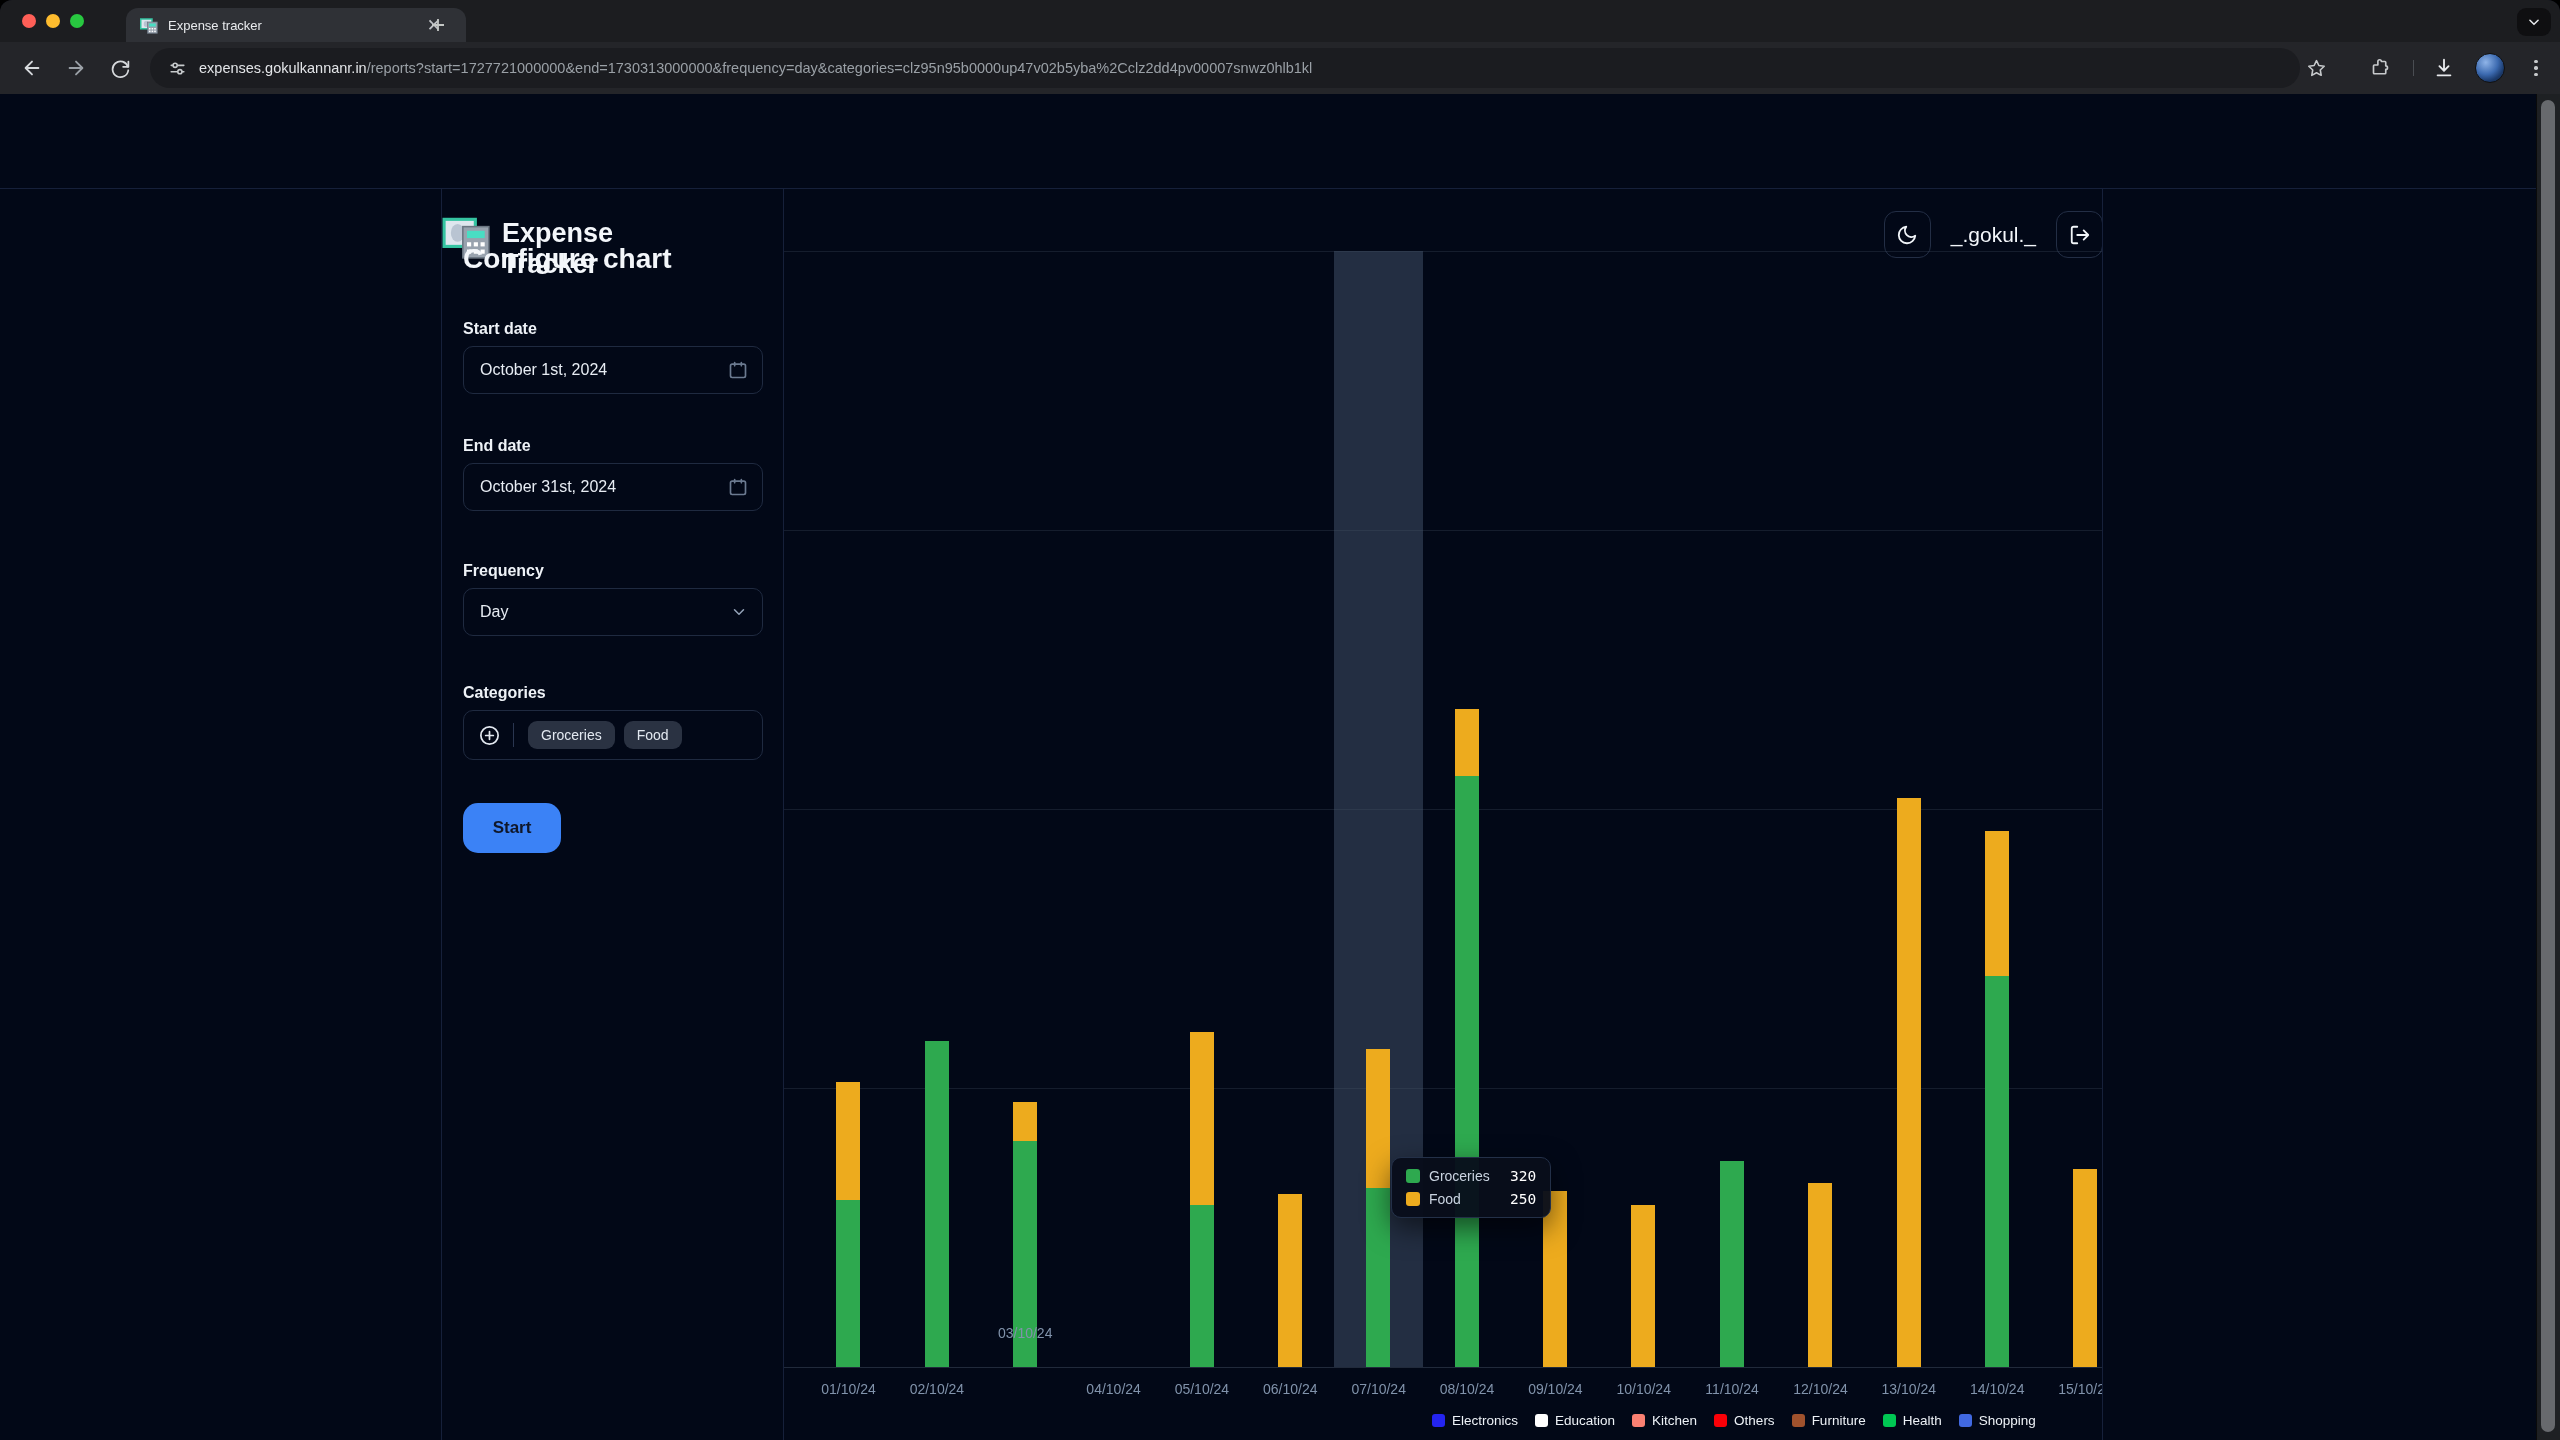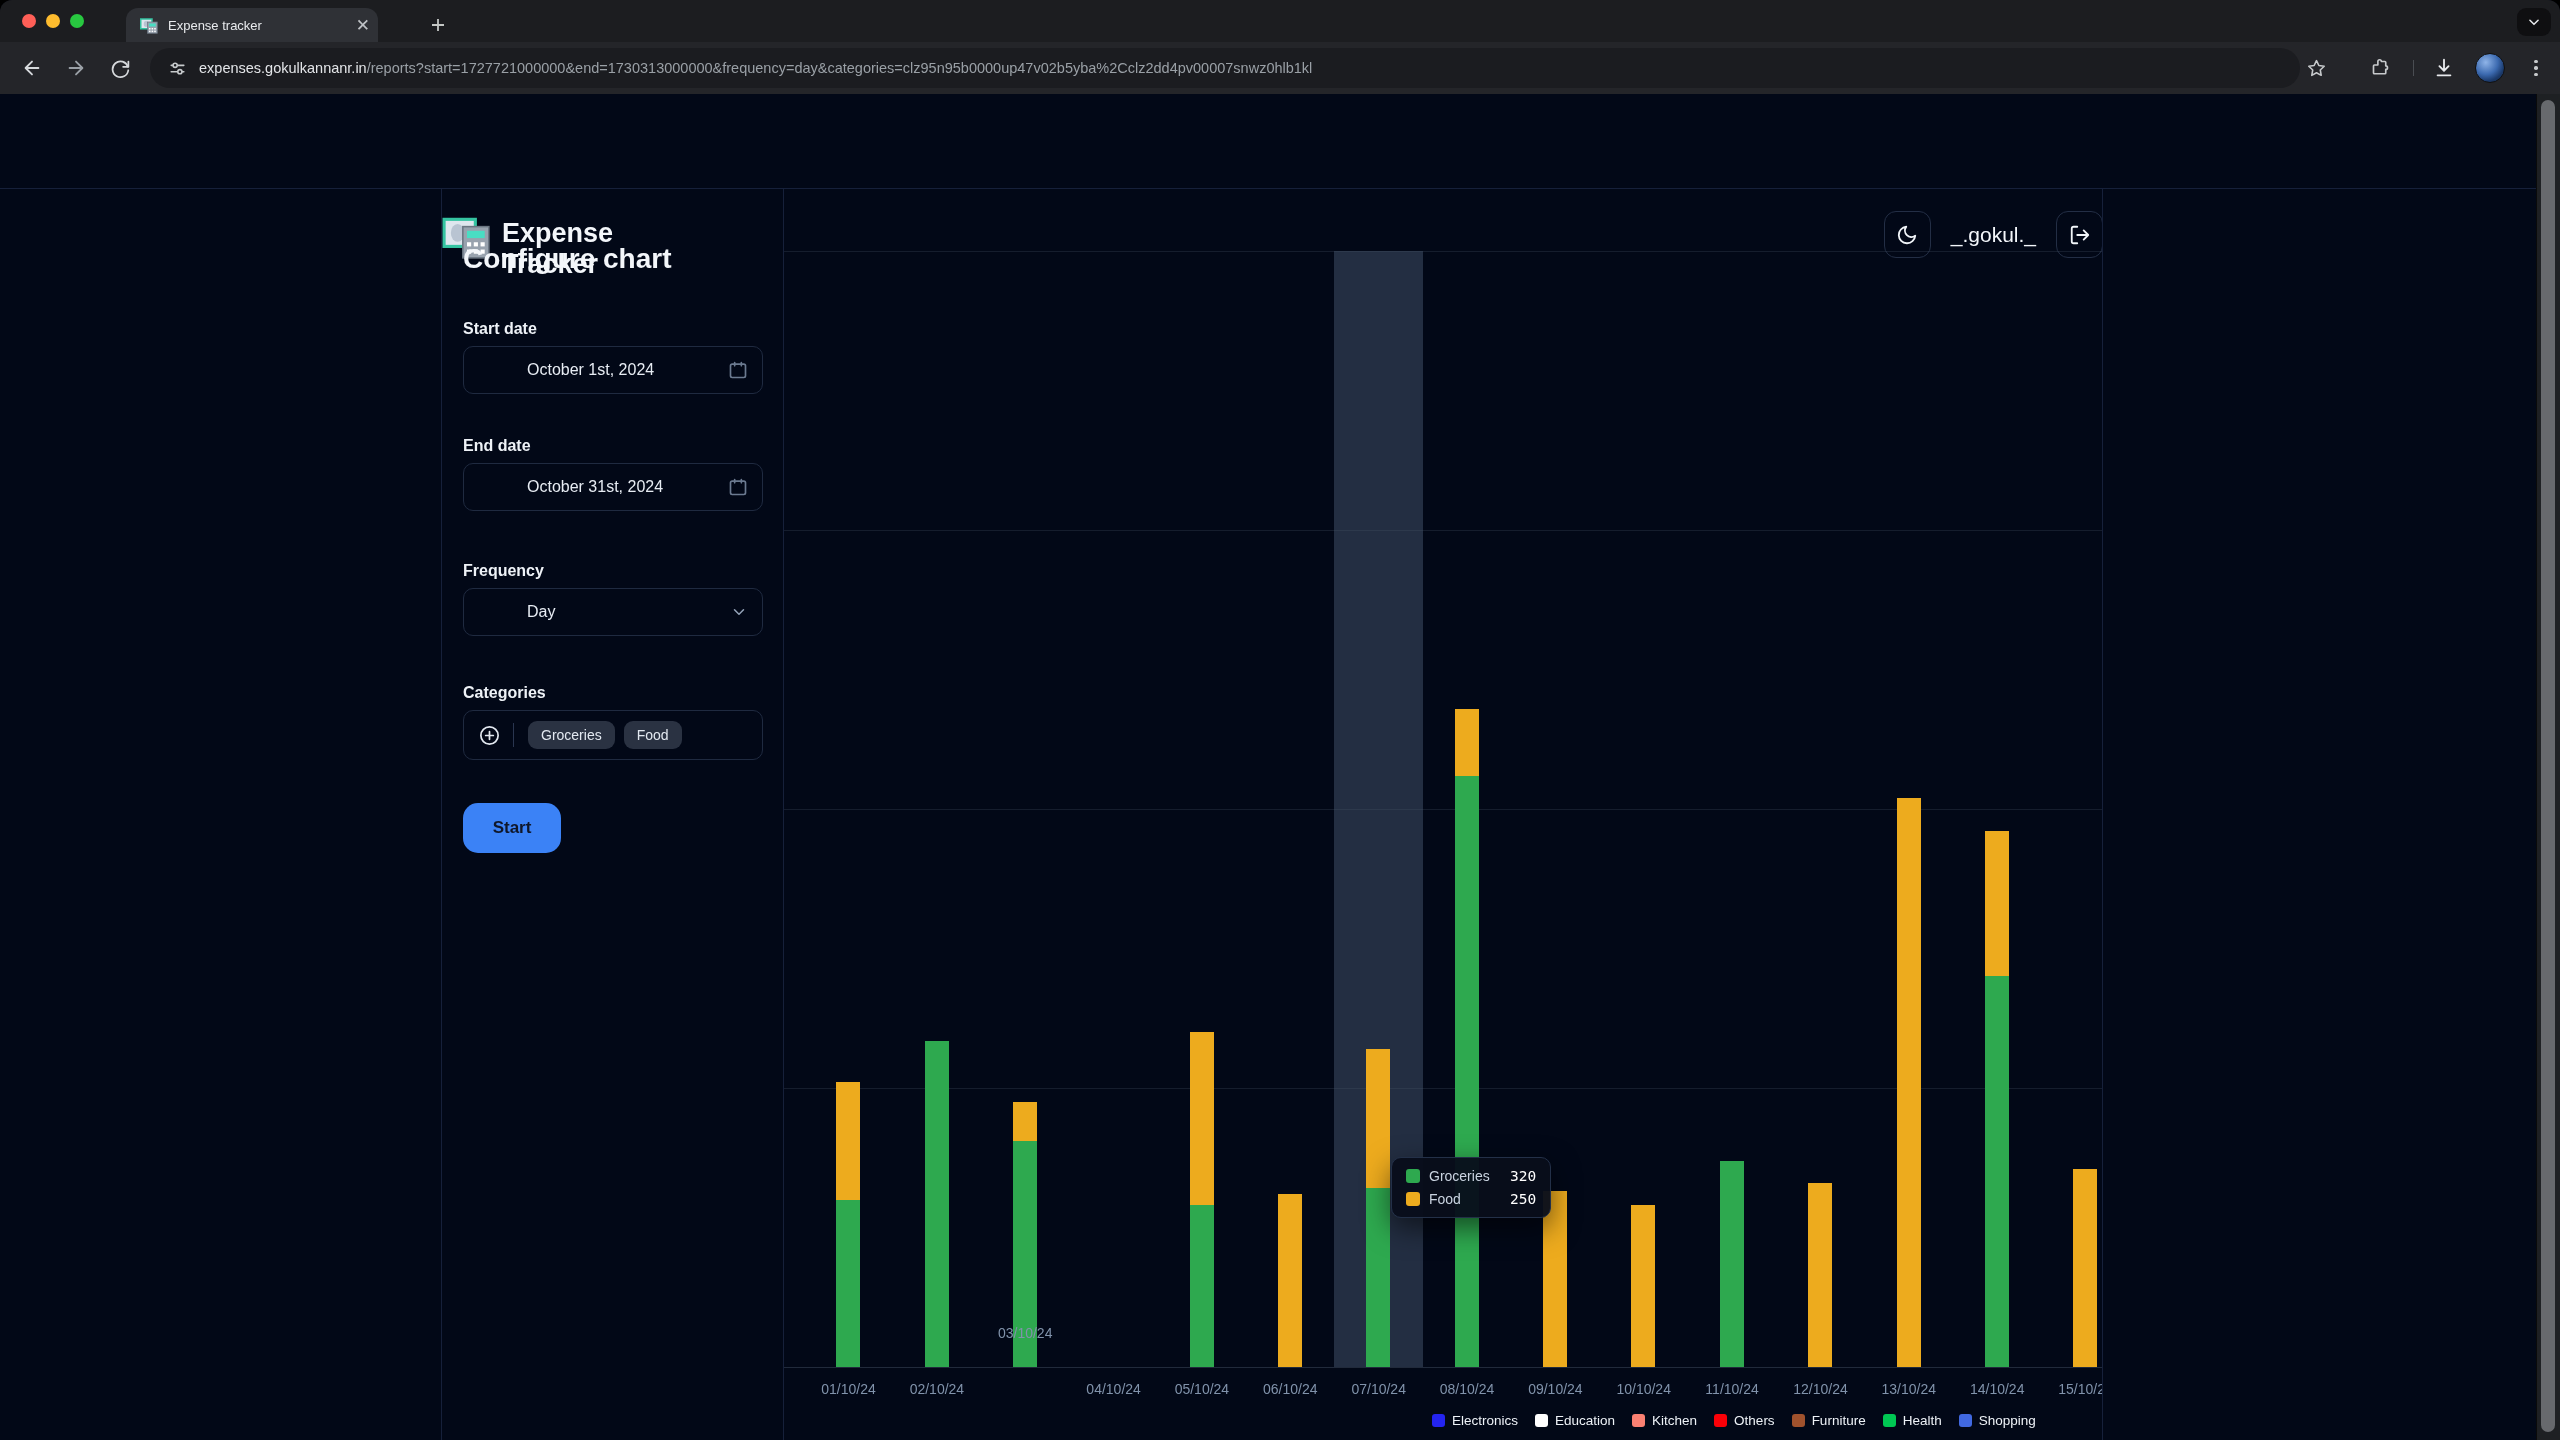--- a/index.html
+++ b/index.html
@@ -5,22 +5,22 @@
   html,body{margin:0;padding:0;background:#000;}
   *{box-sizing:border-box;}
   .screen{position:relative;width:2560px;height:1440px;background:#020817;overflow:hidden;
           font-family:"Liberation Sans",sans-serif;border-radius:12px 12px 0 0;}
 
   
   .tabstrip{position:absolute;left:0;top:0;width:2560px;height:42px;background:#1c1d20;}
   .traffic{position:absolute;left:22px;top:14px;display:flex;gap:10px;}
   .traffic span{width:14px;height:14px;border-radius:50%;display:block;}
   .tl-red{background:#ff5f57;} .tl-yellow{background:#febc2e;} .tl-green{background:#28c840;}
-  .tab{position:absolute;left:126px;top:8px;width:252px;height:34px;background:#2f3136;
-       border-radius:12px 12px 0 0;display:flex;align-items:center;padding:0 4px 0 14px;}
+  .tab{position:absolute;left:126px;top:8px;width:340px;height:34px;background:#2f3136;
+       border-radius:12px 12px 0 0;display:flex;align-items:center;padding:0 21px 0 14px;}
   .tab-title{color:#e8eaed;font-size:13px;margin-left:10px;flex:1;white-space:nowrap;overflow:hidden;}
   .tab-close{color:#bfc2c6;font-size:17px;line-height:1;padding:2px 4px;border-radius:6px;}
   .newtab{position:absolute;left:424px;top:11px;width:28px;height:28px;border-radius:6px;
           display:flex;align-items:center;justify-content:center;color:#c4c7c5;}
   .tabsearch{position:absolute;left:2517px;top:8px;width:34px;height:28px;background:#0f0f11;
              border-radius:9px;display:flex;align-items:center;justify-content:center;color:#e8eaed;}
   .toolbar{position:absolute;left:0;top:42px;width:2560px;height:52px;background:#242529;}
   .navbtn{position:absolute;top:55px;width:26px;height:26px;display:flex;align-items:center;justify-content:center;}
   .urlpill{position:absolute;left:150px;top:48px;width:2150px;height:40px;background:#1b1c20;border-radius:20px;
            display:flex;align-items:center;padding:0 18px;overflow:hidden;}
@@ -45,21 +45,21 @@
            align-items:center;justify-content:center;color:#f1f5f9;background:transparent;}
   .username{color:#f3f6fa;font-size:21px;}
 
   
   .sidebar{position:absolute;left:441px;top:189px;width:343px;height:1251px;
            border-left:1px solid #16203a;border-right:1px solid #16203a;}
   .cfg-heading{position:absolute;left:21px;top:54px;color:#f3f6fa;font-size:28px;font-weight:600;}
   .fld-label{position:absolute;left:21px;color:#eef2f7;font-size:16px;font-weight:600;}
   .fld-box{position:absolute;left:21px;width:300px;height:48px;border:1px solid #1f2a40;border-radius:10px;
            display:flex;align-items:center;padding:0 14px 0 16px;color:#e7ecf3;font-size:16px;}
-  .fld-box .grow{flex:1;margin-left:47px;}
+  .fld-box .grow{flex:1;}
   .chipbox{padding-left:14px;}
   .vsep{width:1px;height:24px;background:#2a3650;margin:0 14px 0 12px;}
   .chip{background:#2a3242;border-radius:9px;padding:6px 13px;color:#e2e8f0;font-size:14px;margin-right:9px;}
   .submit{position:absolute;left:21px;top:614px;width:98px;height:50px;background:#3b82f6;border:none;
           border-radius:15px;color:#0f172a;font-size:17px;font-weight:600;font-family:inherit;}
 
   
   .chartpanel{position:absolute;left:784px;top:189px;width:1319px;height:1251px;overflow:hidden;
               border-right:1px solid #16203a;}
   .gridline{position:absolute;left:0;width:1340px;height:1px;background:rgba(71,85,105,0.28);}

